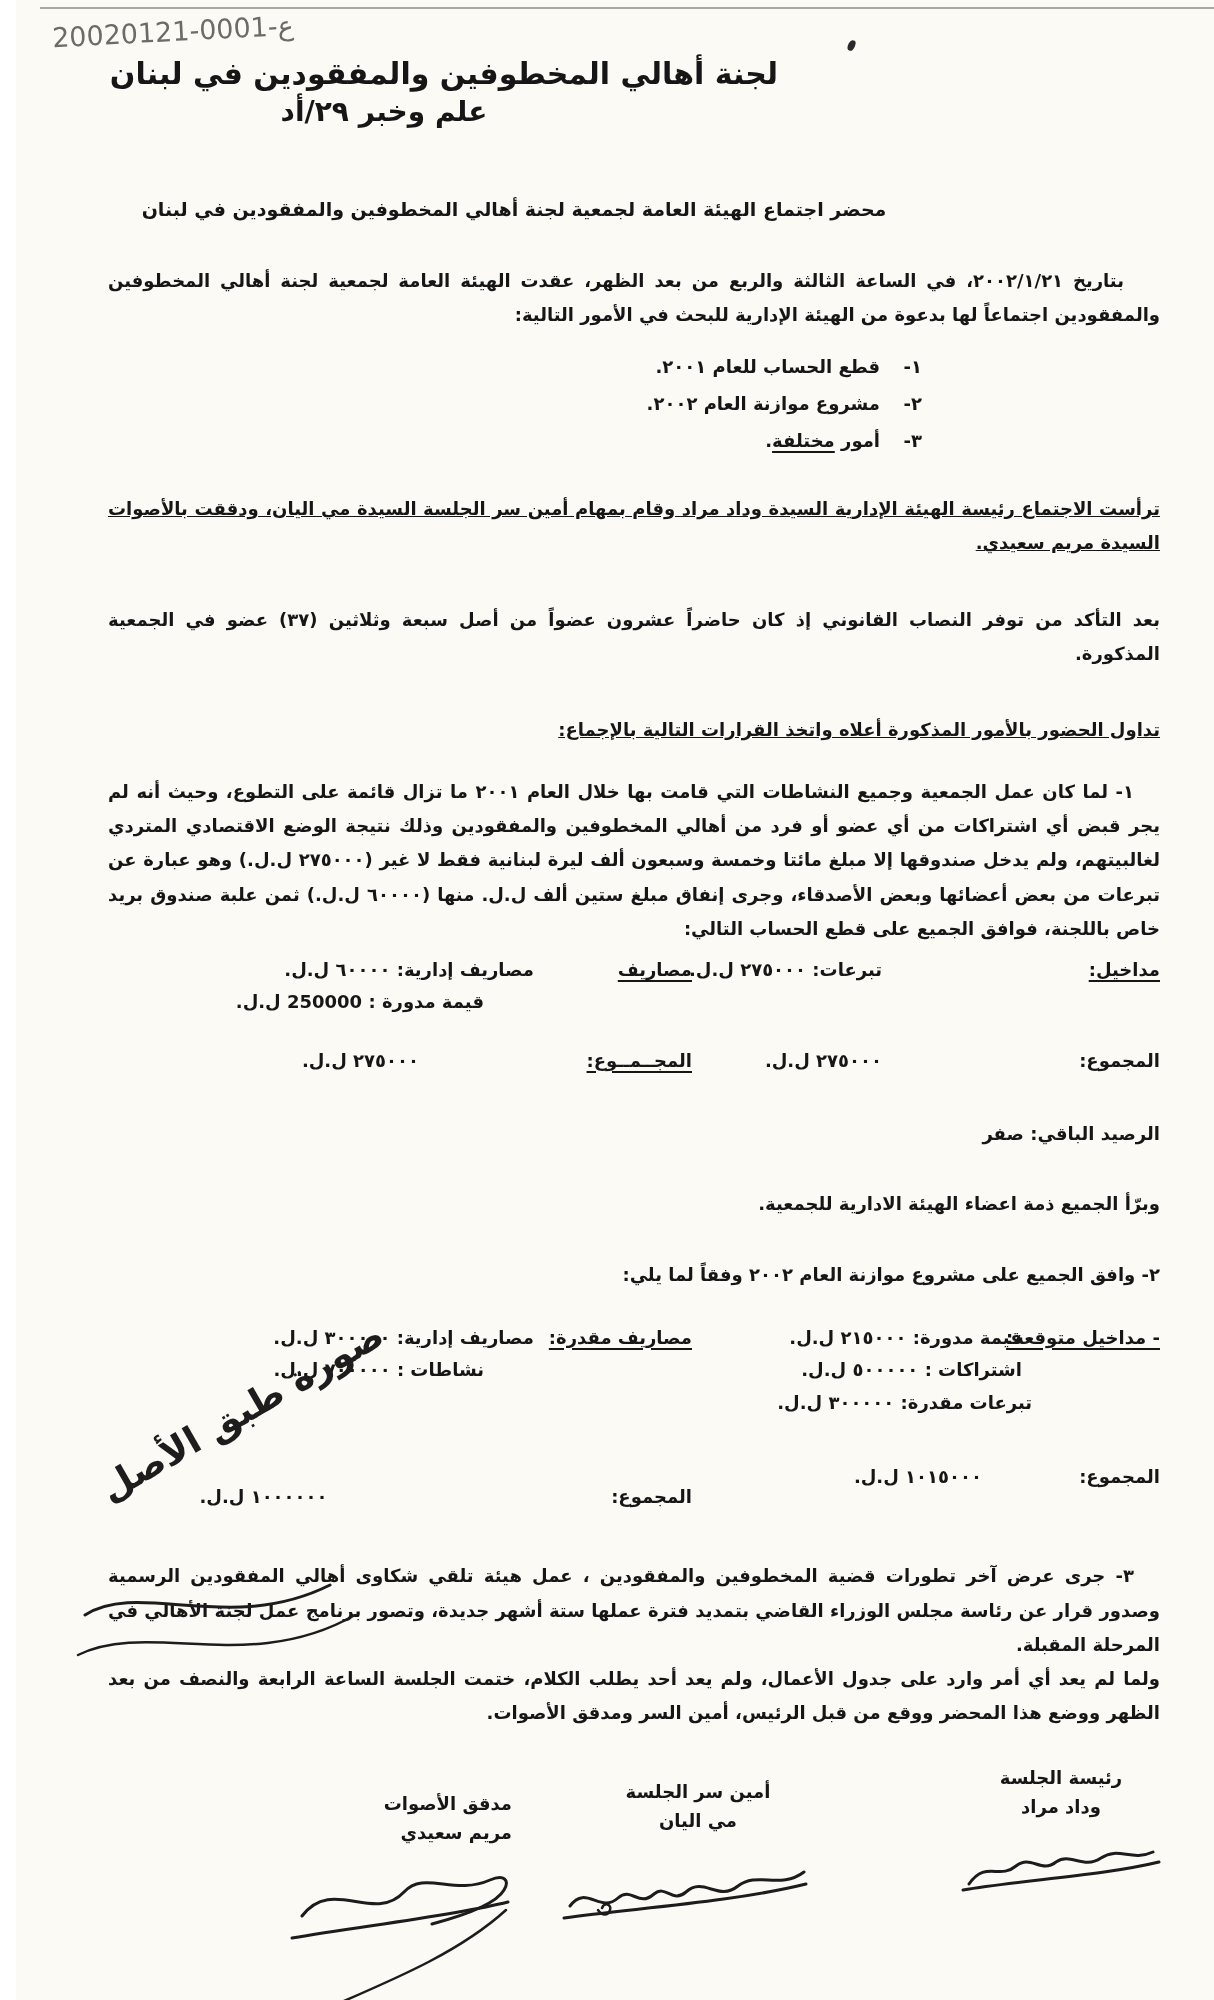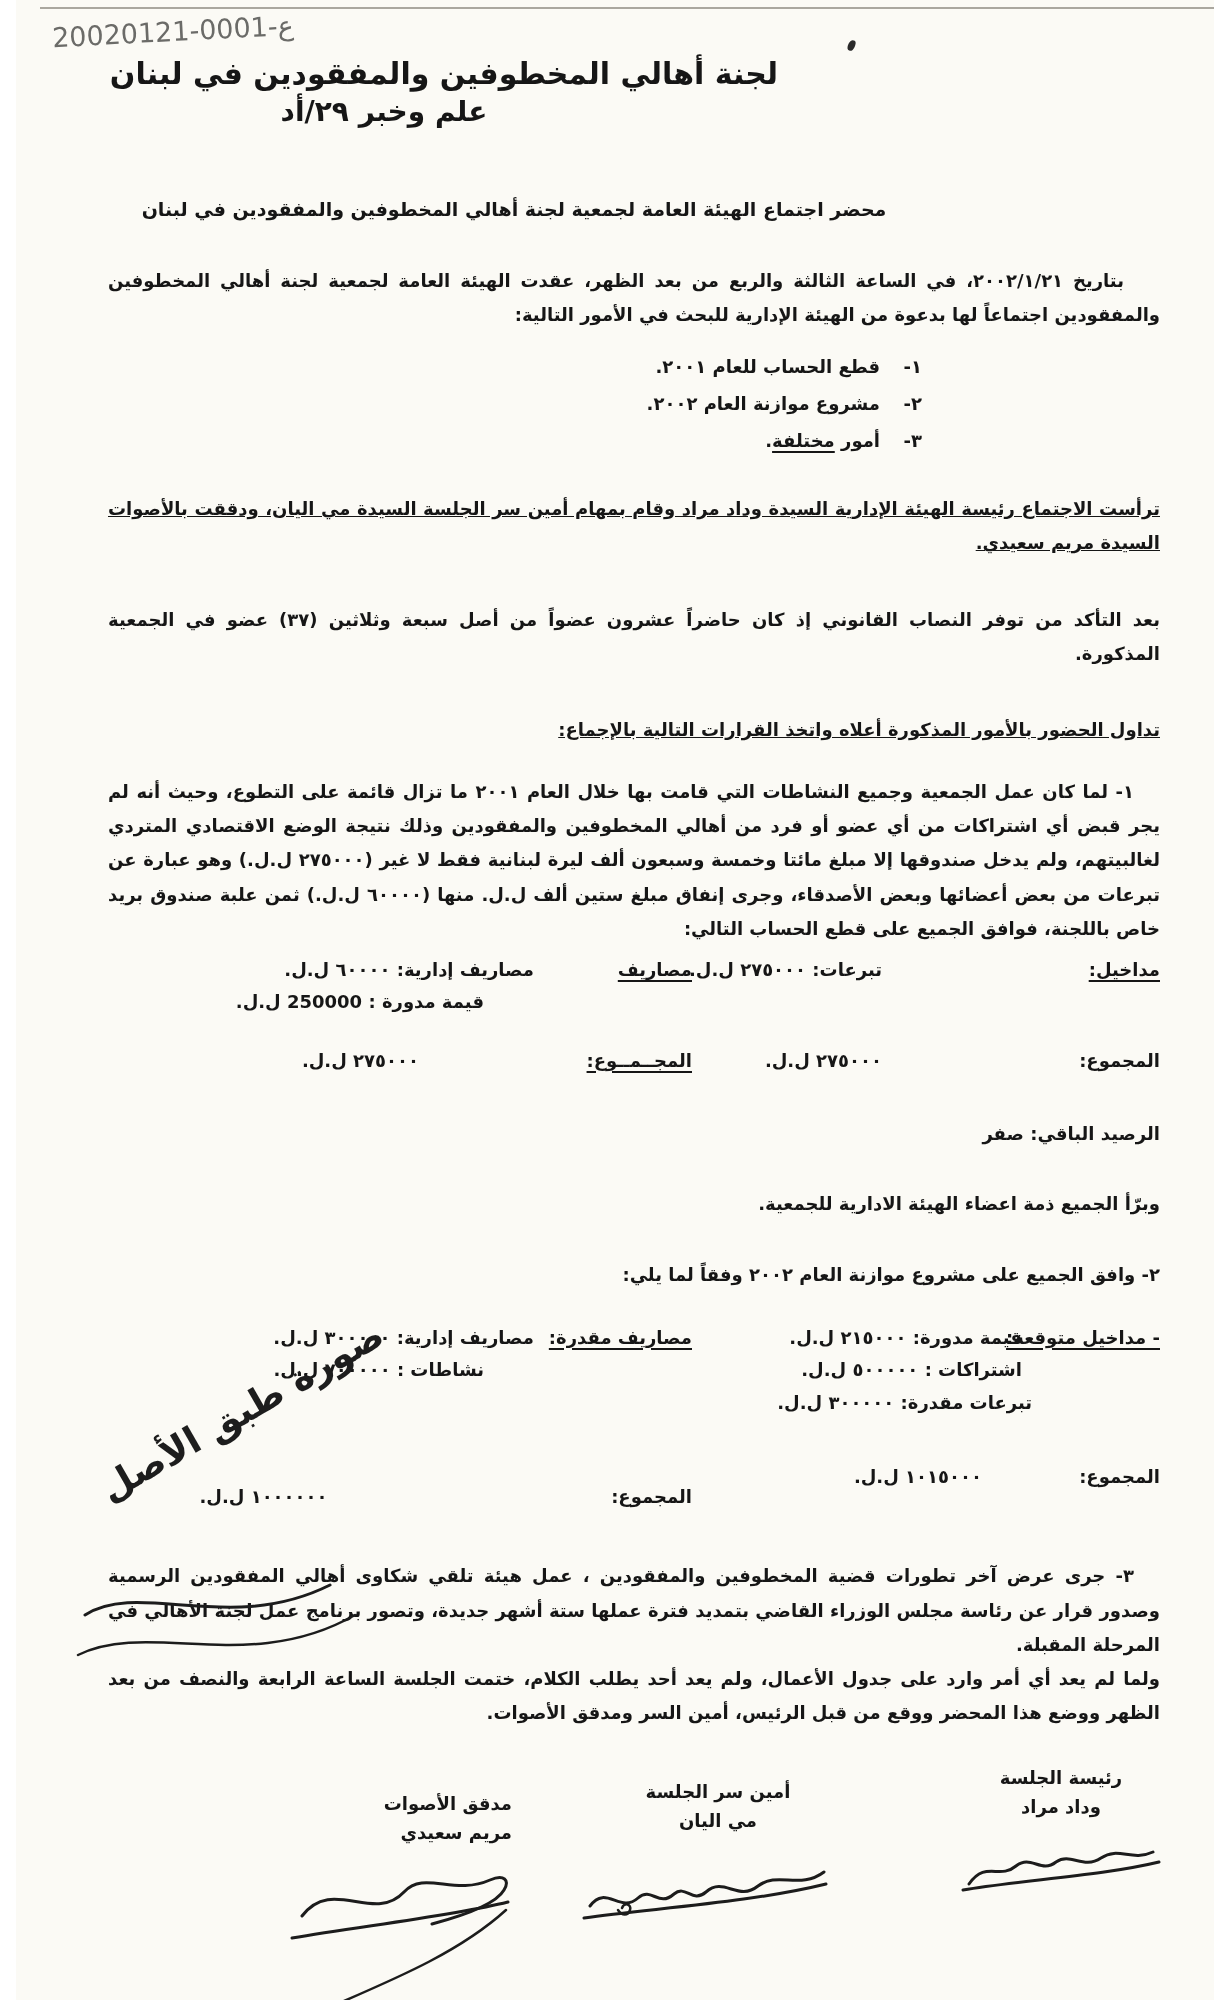--- a/index.html
+++ b/index.html
@@ -76,21 +76,21 @@
   .row-gap{padding-top:26px;}
   .row-gap-lg{padding-top:42px;}
   .balance-line{margin-top:40px;}
   .discharge-line{margin-top:36px;}
   .clause2-line{margin-top:36px;text-indent:0;}
   .clause3{margin-top:46px;}
   .closing{margin-top:0;}
   .signatures{position:relative;margin-top:34px;height:300px;}
   .sig-col{position:absolute;text-align:center;font-size:18px;font-weight:bold;line-height:1.6;}
   .sig-chair{right:-6px;top:0;width:210px;}
-  .sig-secretary{right:332px;top:14px;width:220px;}
+  .sig-secretary{right:352px;top:14px;width:220px;}
   .sig-auditor{right:648px;top:26px;width:220px;text-align:right;}
   .sig-svg{display:block;margin:10px auto 0;}
   .stamp{
     position:absolute;left:84px;top:1478px;
     width:330px;
     transform:rotate(-30deg);
     transform-origin:left top;
     font-size:37px;font-weight:bold;color:#1d1d1d;
     white-space:nowrap;
   }

